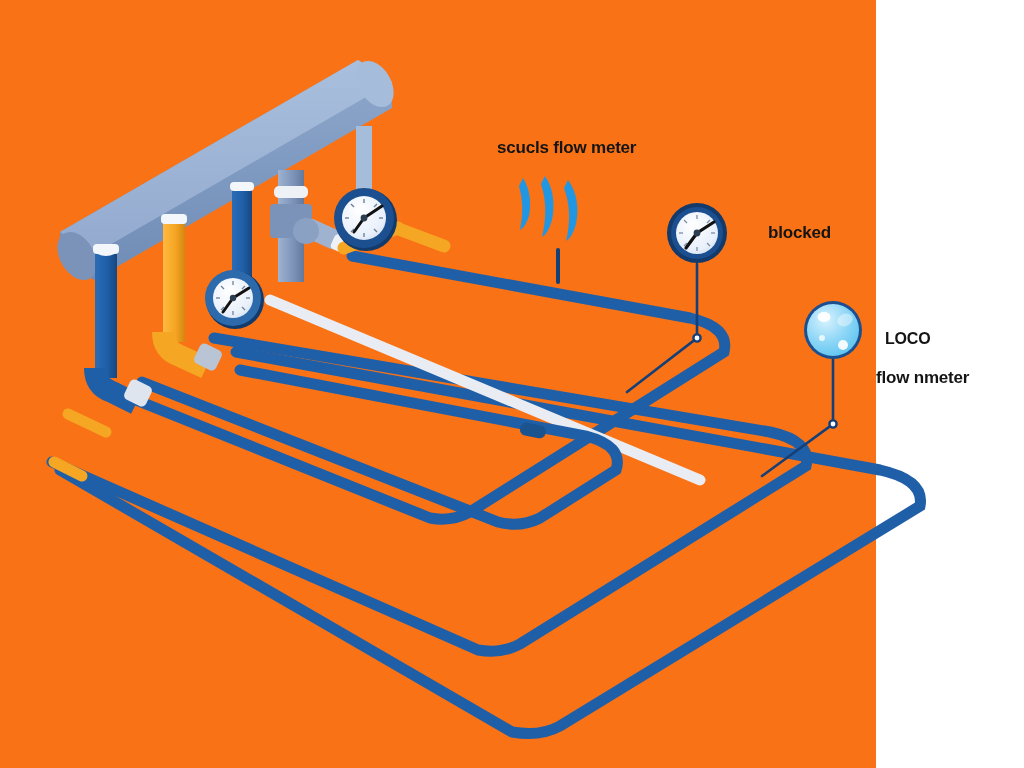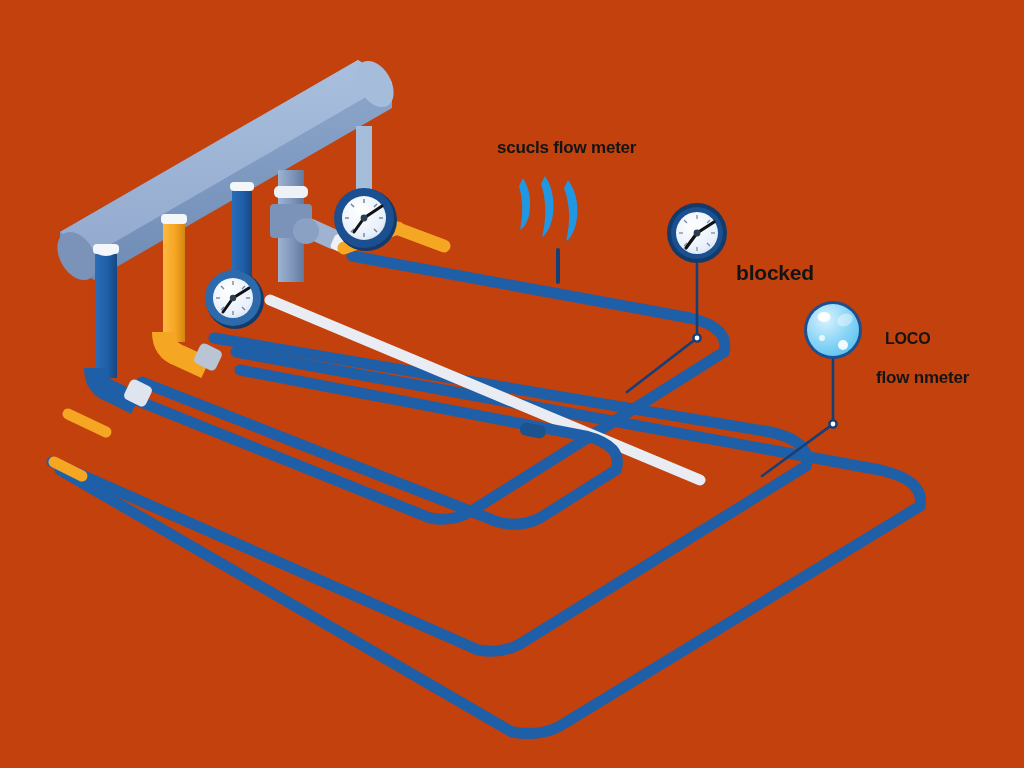--- a/index.html
+++ b/index.html
@@ -1,24 +1,24 @@
 <!DOCTYPE html>
 <html><head>
 <meta charset="utf-8">
 <title>Isometric Piping Manifold Diagram</title>
 <style>
   html,body{margin:0;padding:0;background:#ffffff;}
   body{width:1024px;height:768px;overflow:hidden;
        font-family:"Liberation Sans","DejaVu Sans",sans-serif;}
-  #stage{position:relative;width:1024px;height:768px;background:#c2410c;}
+  #stage{position:relative;width:876px;height:768px;background:#f97316;}
   #art{position:absolute;left:0;top:0;width:1024px;height:768px;}
   .label{position:absolute;color:#141414;font-weight:700;letter-spacing:-0.2px;
          white-space:pre;line-height:1.18;}
   #label-suction{left:497px;top:138px;font-size:17px;}
-  #label-blocked{left:736px;top:223px;font-size:21px;margin-top:38px;}
+  #label-blocked{left:768px;top:223px;font-size:17px;}
   #label-loco{left:868px;top:311px;font-size:16px;}
   #label-loco .l2{display:block;margin-left:8px;font-size:17px;text-align:right;}
 </style>
 </head>
 <body>
 
 <div id="stage">
 
   <svg id="art" viewBox="0 0 1024 768">
     <defs>

